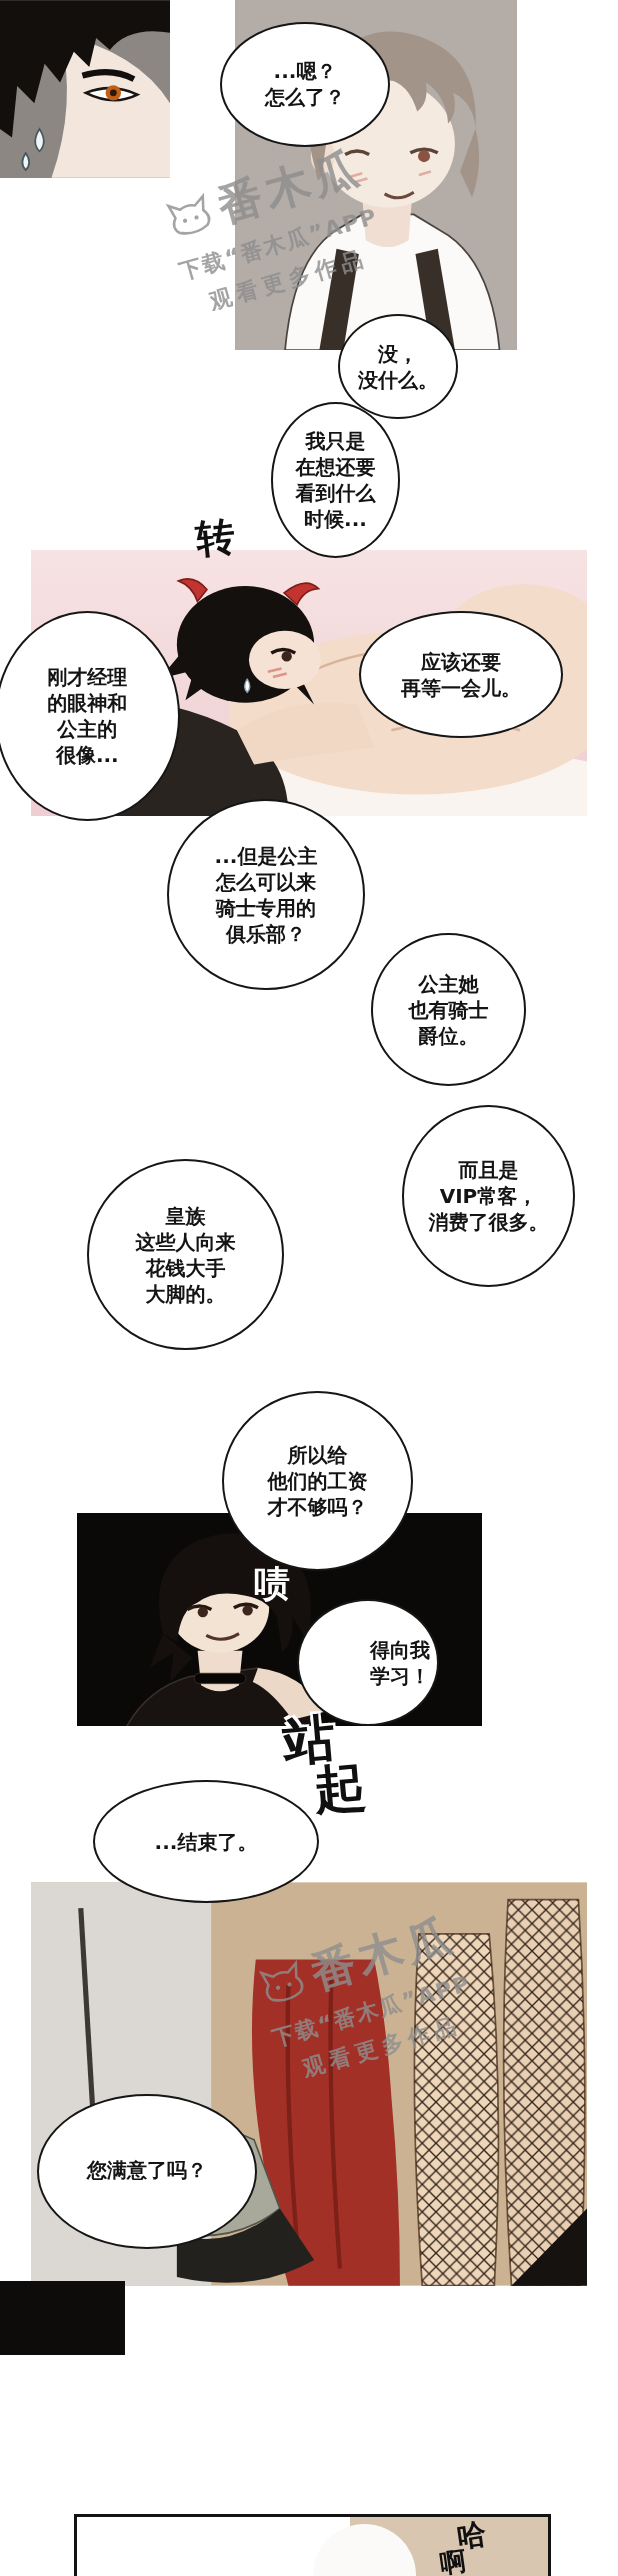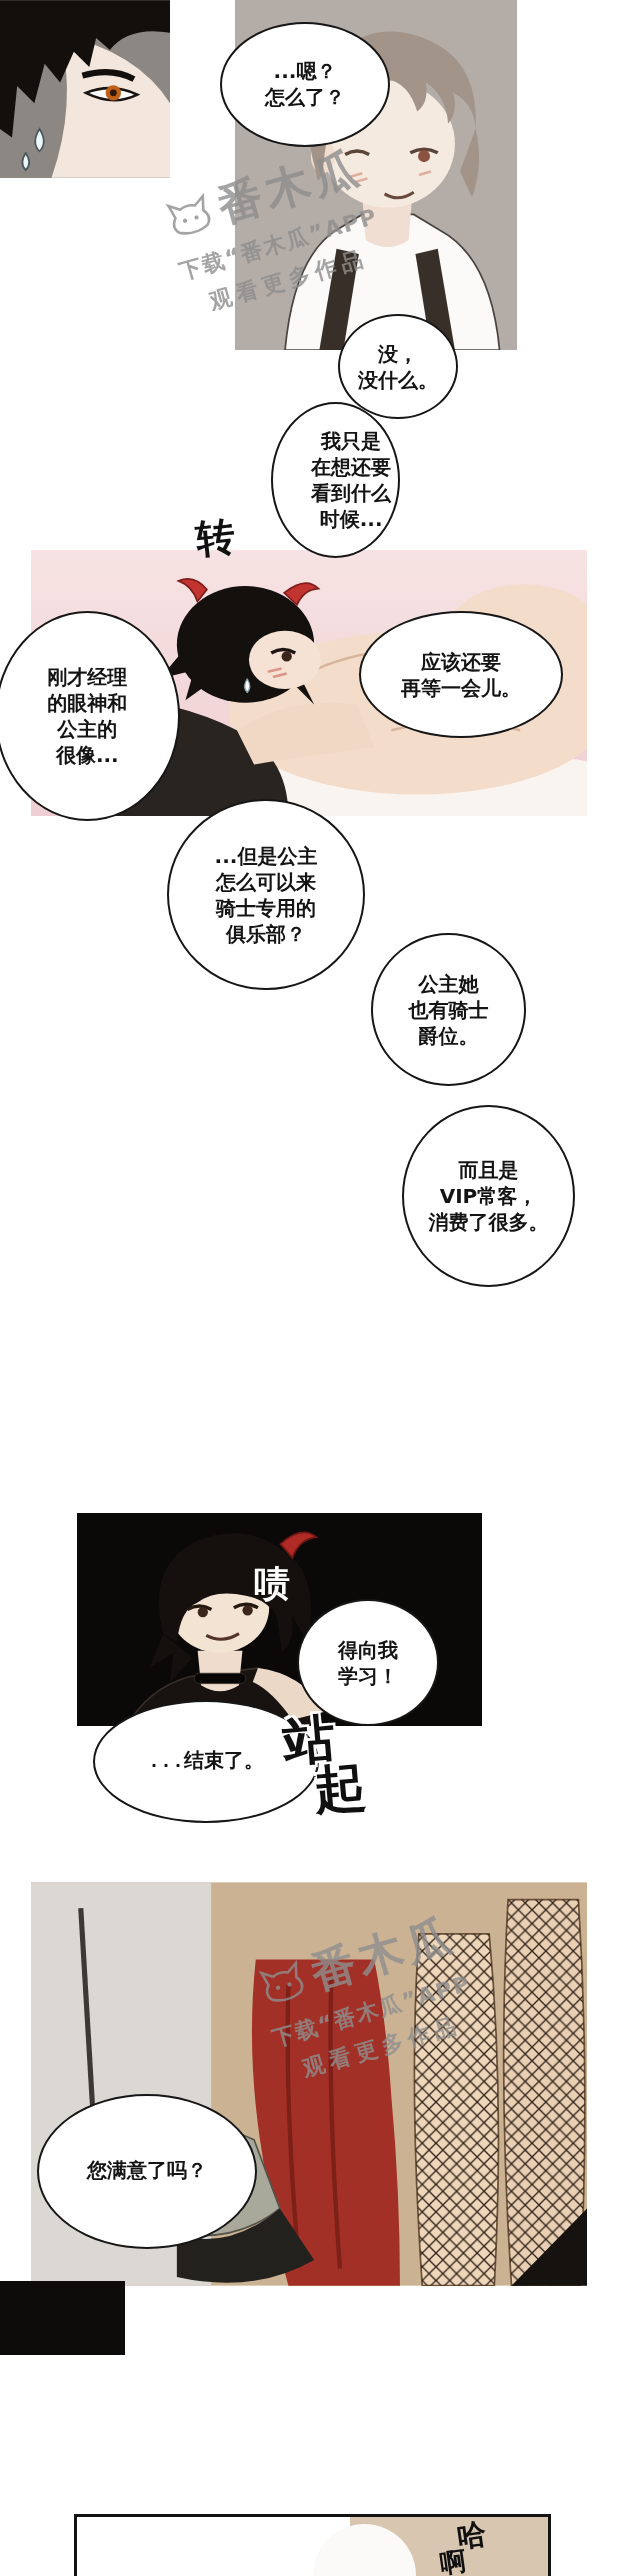--- a/index.html
+++ b/index.html
@@ -93,21 +93,21 @@
   </div>
 
   <div class="bubble" style="left:220px;top:21.5px;width:170px;height:125px;">
     <span class="btext">...嗯？
 怎么了？</span>
   </div>
   <div class="bubble" style="left:338px;top:314px;width:120px;height:105px;">
     <span class="btext">没，
 没什么。</span>
   </div>
-  <div class="bubble" style="left:271px;top:402px;width:129px;height:156px;justify-content:flex-end;">
+  <div class="bubble" style="left:271px;top:402px;width:129px;height:156px;">
     <span class="btext">我只是
 在想还要
 看到什么
 时候...</span>
   </div>
 
   <div class="sfx sfx-turn" style="left:196px;top:518px;">转</div>
 
   <div class="panel" style="left:31px;top:550px;width:556px;height:266px;">
     <svg viewBox="0 0 648 310">
@@ -158,20 +158,31 @@
   <div class="bubble" style="left:371px;top:933px;width:155px;height:153px;">
     <span class="btext">公主她
 也有骑士
 爵位。</span>
   </div>
   <div class="bubble" style="left:402px;top:1105px;width:173px;height:182px;">
     <span class="btext">而且是
 VIP常客，
 消费了很多。</span>
   </div>
+  <div class="bubble" style="left:87px;top:1159px;width:197px;height:191px;">
+    <span class="btext">皇族
+这些人向来
+花钱大手
+大脚的。</span>
+  </div>
+  <div class="bubble" style="left:222px;top:1391px;width:191px;height:180px;">
+    <span class="btext">所以给
+他们的工资
+才不够吗？</span>
+  </div>
 
   <div class="panel" style="left:77px;top:1513px;width:405px;height:213px;background:#0a0908;">
     <svg viewBox="0 0 470 295" preserveAspectRatio="xMidYMin slice">
       <rect width="470" height="295" fill="#0a0908"></rect>
       <path d="M40,295 Q60,210 130,190 L210,180 Q280,200 300,295 Z" fill="#181210" stroke="#3a2e28" stroke-width="2"></path>
       <path d="M140,160 h52 l-4,40 q-22,14 -44,0 Z" fill="#efdccc"></path>
       <rect x="136" y="186" width="60" height="12" rx="6" fill="#070605" stroke="#3a2e28"></rect>
       <ellipse cx="165" cy="110" rx="58" ry="52" fill="#f3e3d3"></ellipse>
       <path d="M100,140 Q80,60 140,32 Q200,8 250,52 Q280,80 268,150 L250,120 Q252,150 238,162 L232,120 Q220,100 196,96 Q160,88 140,104 Q120,112 116,150 Z" fill="#15100d"></path>
       <path d="M100,140 L84,180 L112,162 L108,196 L134,168 Z" fill="#15100d"></path>
@@ -180,29 +191,29 @@
       <circle cx="146" cy="115" r="6" fill="#3c261c"></circle>
       <path d="M182,110 Q196,102 210,110" stroke="#241812" stroke-width="4" fill="none"></path>
       <circle cx="198" cy="113" r="6" fill="#3c261c"></circle>
       <path d="M150,142 Q168,152 188,140" stroke="#54342a" stroke-width="3.5" fill="none"></path>
       <path d="M210,180 Q260,186 290,230 L250,240 Q226,206 204,196 Z" fill="#ecd8c6"></path>
     </svg>
   </div>
 
   <div class="sfx sfx-tsk" style="left:254px;top:1566px;">啧</div>
 
-  <div class="bubble" style="left:297px;top:1599px;width:142px;height:127px;">
+  <div class="bubble" style="left:297px;top:1599px;width:142px;height:127px;justify-content:flex-end;">
     <span class="btext">得向我
 学习！</span>
   </div>
 
   <div class="sfx sfx-stand" style="left:283px;top:1714px;">站</div>
   <div class="sfx sfx-stand" style="left:314px;top:1762px;">起</div>
 
-  <div class="bubble" style="left:93px;top:1700px;width:226px;height:123px;font-family:Liberation Mono, monospace;">
+  <div class="bubble" style="left:93px;top:1780px;width:226px;height:123px;">
     <span class="btext">...结束了。</span>
   </div>
 
   <div class="panel" style="left:31px;top:1882px;width:556px;height:404px;">
     <svg viewBox="0 0 648 470">
       <defs>
         <pattern id="net" width="16" height="16" patternUnits="userSpaceOnUse">
           <path d="M0,8 L8,0 M8,16 L16,8 M0,8 L8,16 M8,0 L16,8" stroke="#33241a" stroke-width="1.6" fill="none"></path>
         </pattern>
       </defs>

